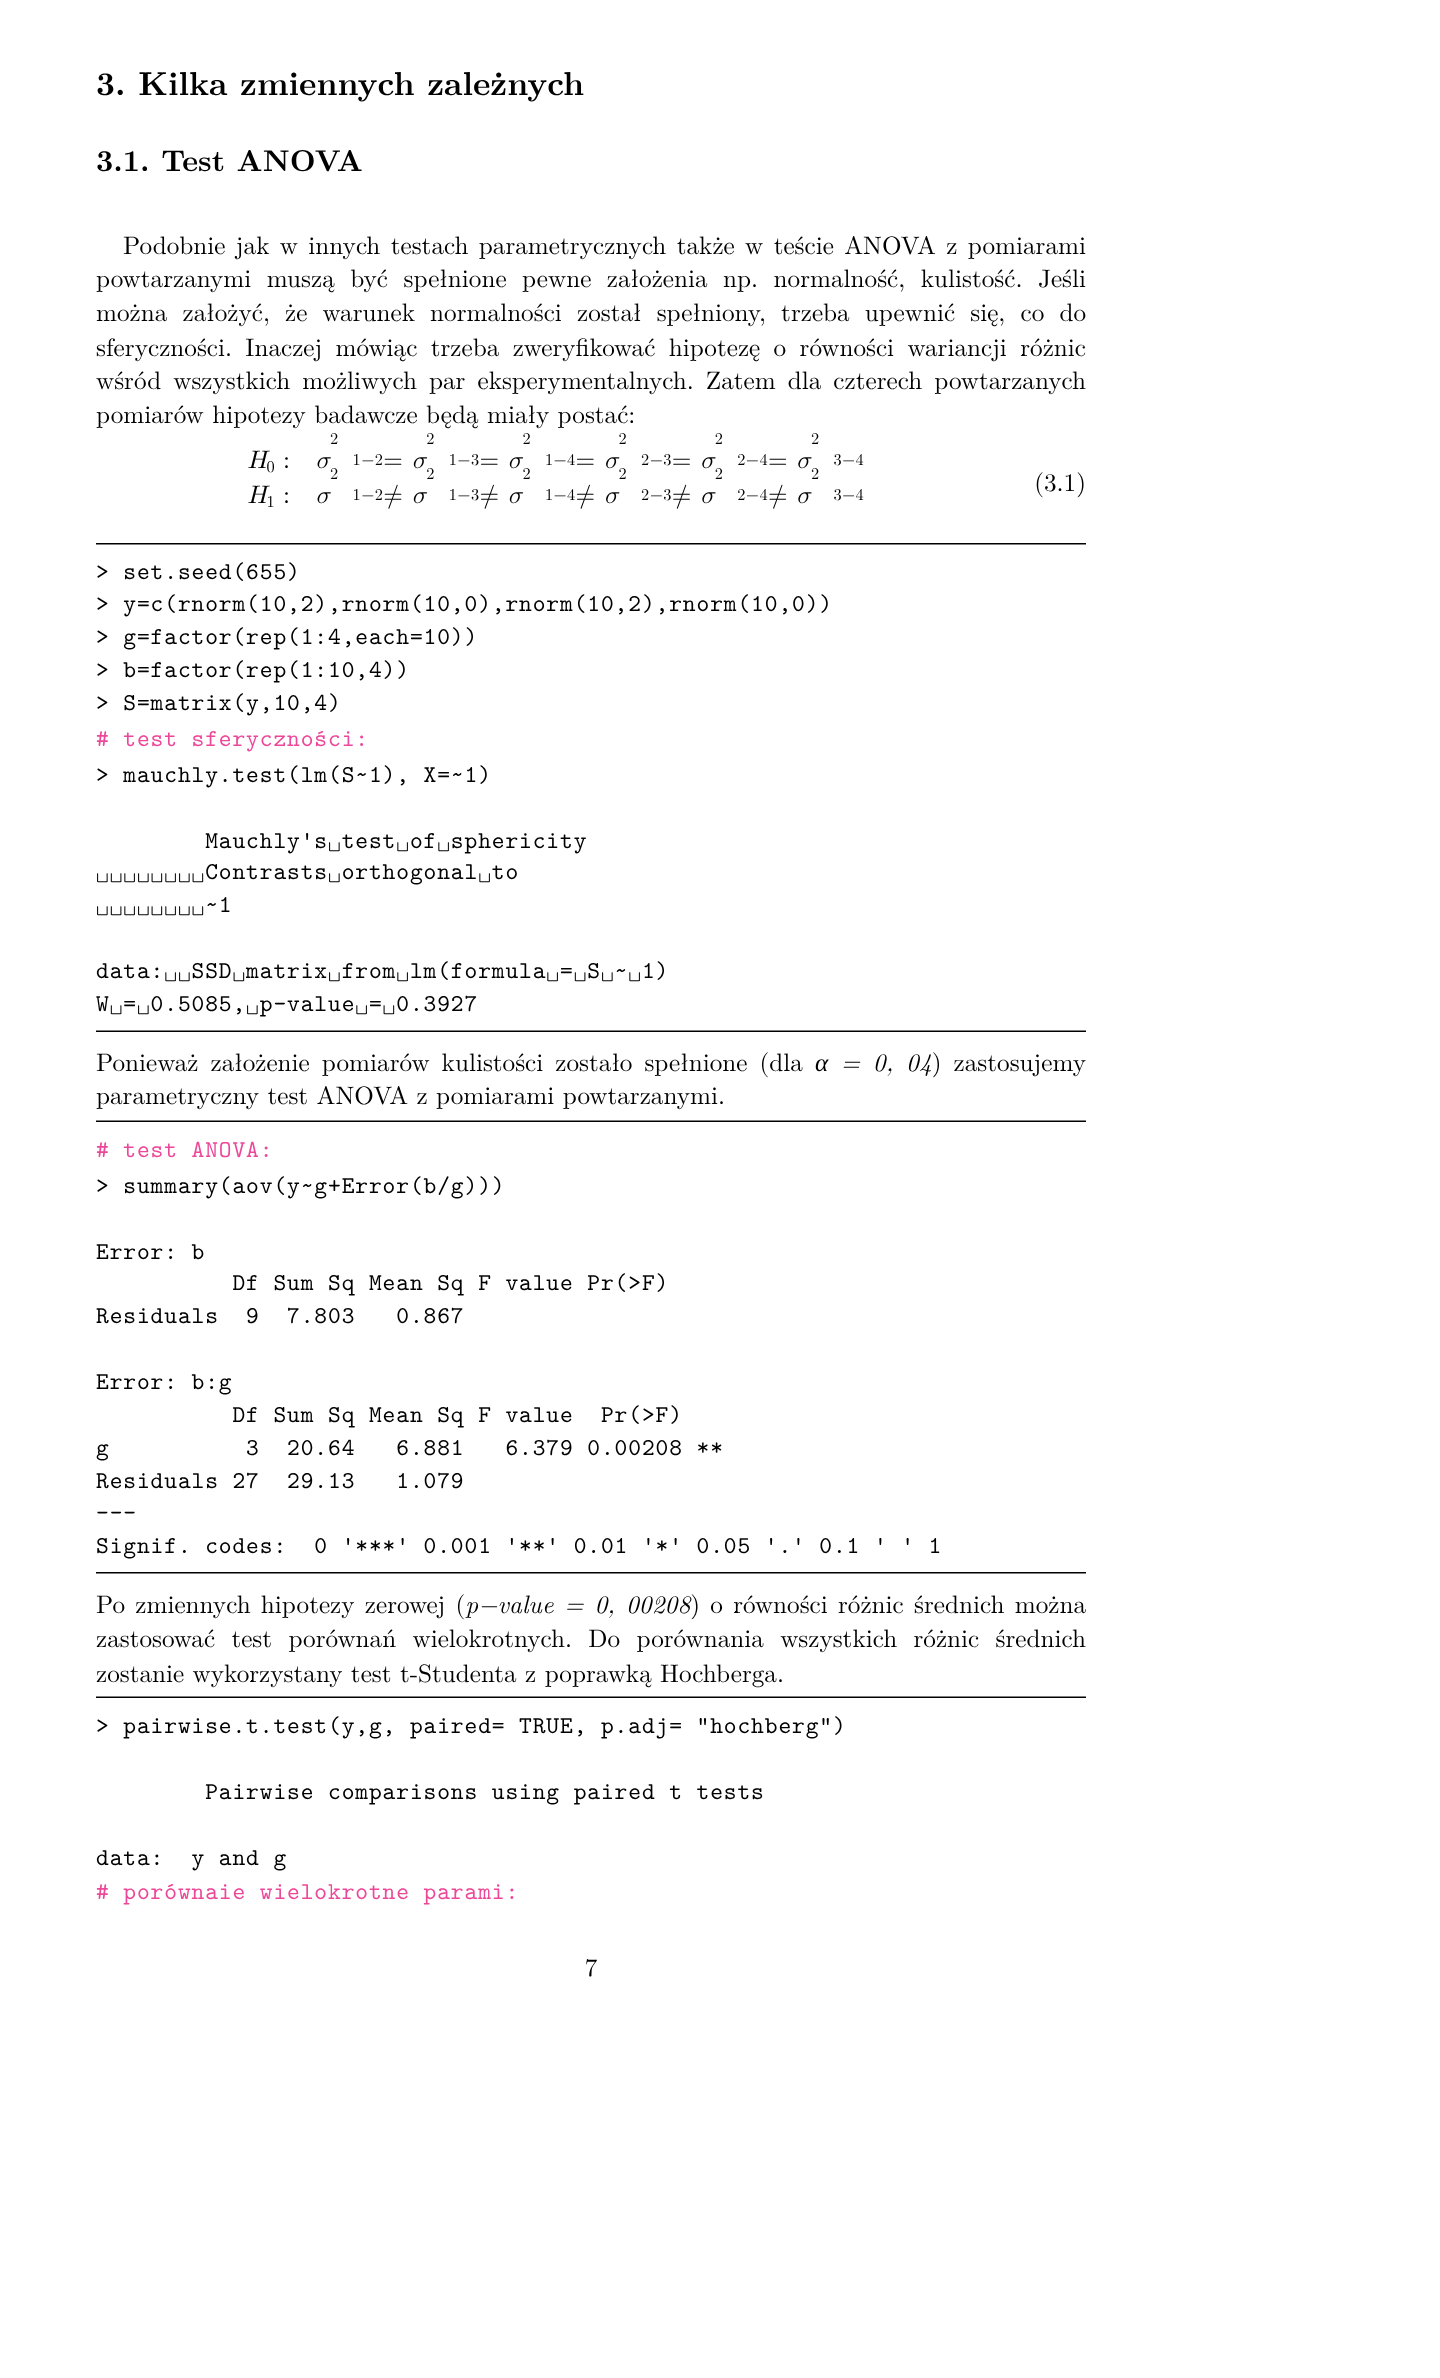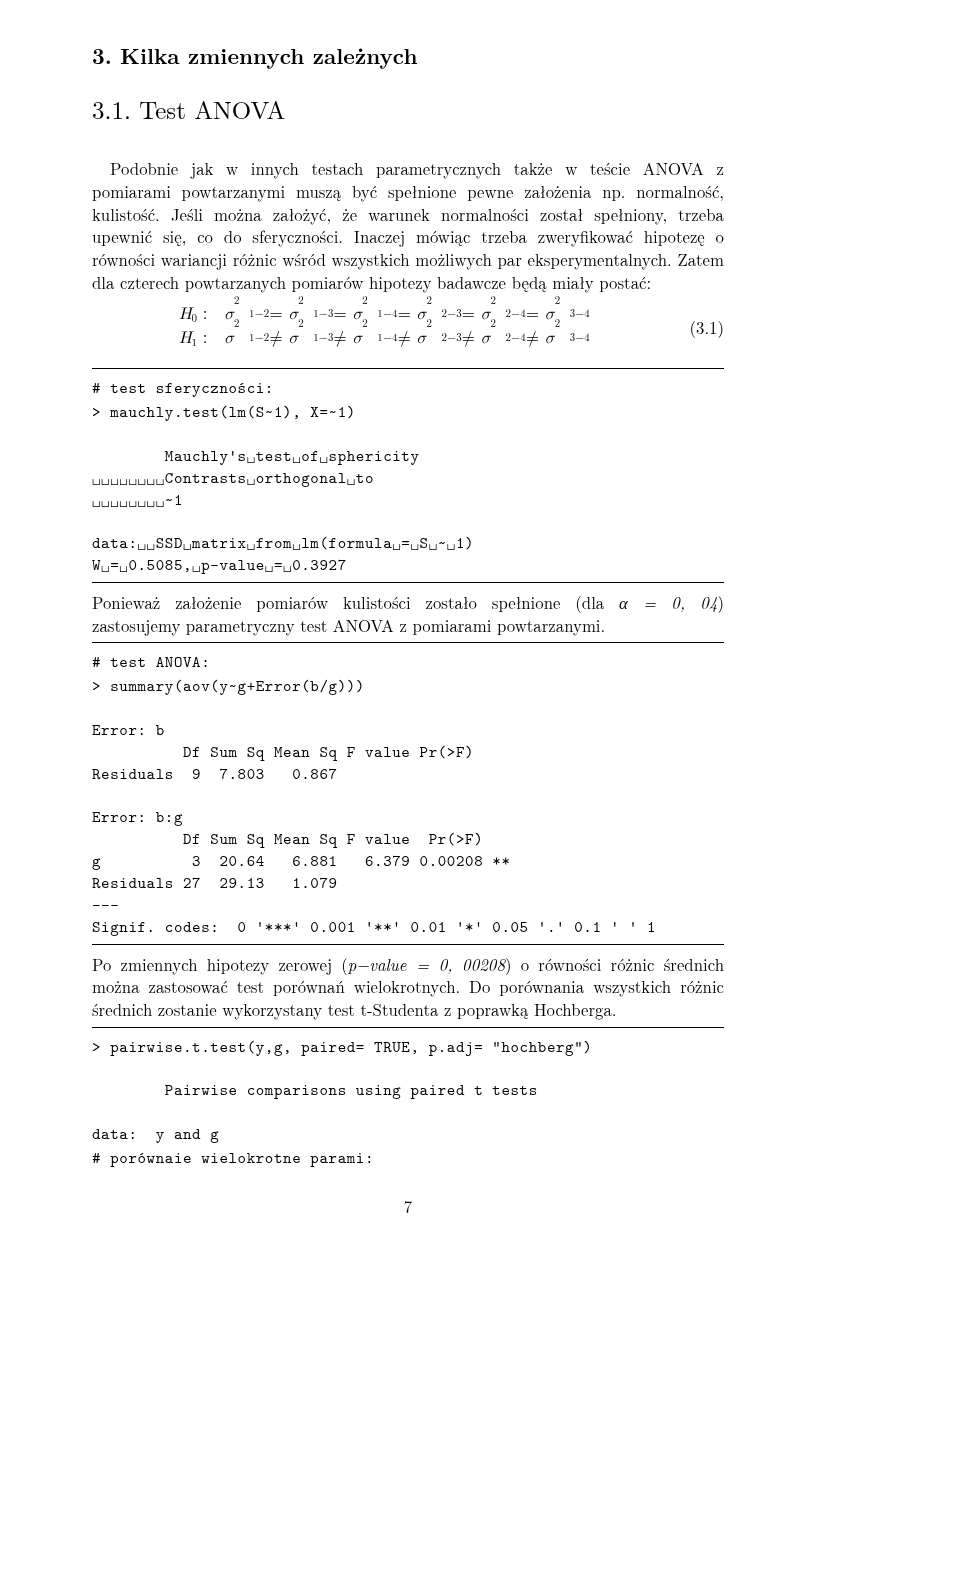--- a/index.html
+++ b/index.html
@@ -3,34 +3,34 @@
 <meta charset="utf-8">
 <style>
   body{
     margin:0;
     background:#ffffff;
     font-family: "Latin Modern Roman","CMU Serif","Computer Modern","Times New Roman",serif;
     color:#000;
     width:960px;
   }
   .page{
-    padding:40px 92px 40px 92px;
+    padding:40px 92px 40px 64px;
     box-sizing:border-box;
     width:816px;
     font-size:16.8px;
     line-height:1.35;
   }
   h2.section{
     font-size:22px;
     font-weight:700;
     margin:0 0 22px 0;
   }
   h3.subsection{
-    font-size:25px;
-    font-weight:400;
+    font-size:20px;
+    font-weight:700;
     margin:0 0 14px 0;
   }
   .para{
     text-align:justify;
     margin:0 0 4px 0;
     text-indent:0;
   }
   .para.indent{
     text-indent:18px;
     margin-top:32px;
@@ -52,21 +52,21 @@
     white-space:nowrap;
   }
   .code{
     font-family:"Latin Modern Mono","CMU Typewriter Text","Courier New",monospace;
     font-size:16.2px;
     line-height:1.35;
     white-space:pre;
     margin:2px 0 2px 0;
     letter-spacing:0.6px;
   }
-  .code .c{color:#000000;}
+  .code .c{color:#ec4899;}
   .sub{font-size:0.65em;vertical-align:-0.25em;}
   .sup{font-size:0.65em;vertical-align:0.55em;}
   .hr{
     border:0;border-top:0.6px solid #000;margin:6px 0 8px 0;
   }
   .pageno{
     text-align:center;
     margin-top:26px;
     font-size:16.8px;
   }
@@ -114,20 +114,25 @@
           ≠ <i>σ</i><span class="vs"><span class="sup">2</span><span class="sub ns">2−3</span><span class="pad">2−3</span></span>
           ≠ <i>σ</i><span class="vs"><span class="sup">2</span><span class="sub ns">2−4</span><span class="pad">2−4</span></span>
           ≠ <i>σ</i><span class="vs"><span class="sup">2</span><span class="sub ns">3−4</span><span class="pad">3−4</span></span>
         </span>
       </span>
     </div>
     <div class="eqnum">(3.1)</div>
   </div>
 
   <hr class="hr">
+  <div class="code">&gt; set.seed(655)
+&gt; y=c(rnorm(10,2),rnorm(10,0),rnorm(10,2),rnorm(10,0))
+&gt; g=factor(rep(1:4,each=10))
+&gt; b=factor(rep(1:10,4))
+&gt; S=matrix(y,10,4)</div>
   <div class="code"><span class="c"># test sferyczności:</span></div>
   <div class="code">&gt; mauchly.test(lm(S~1), X=~1)
 
         Mauchly's␣test␣of␣sphericity
 ␣␣␣␣␣␣␣␣Contrasts␣orthogonal␣to
 ␣␣␣␣␣␣␣␣~1
 
 data:␣␣SSD␣matrix␣from␣lm(formula␣=␣S␣~␣1)
 W␣=␣0.5085,␣p-value␣=␣0.3927</div>
   <hr class="hr">

